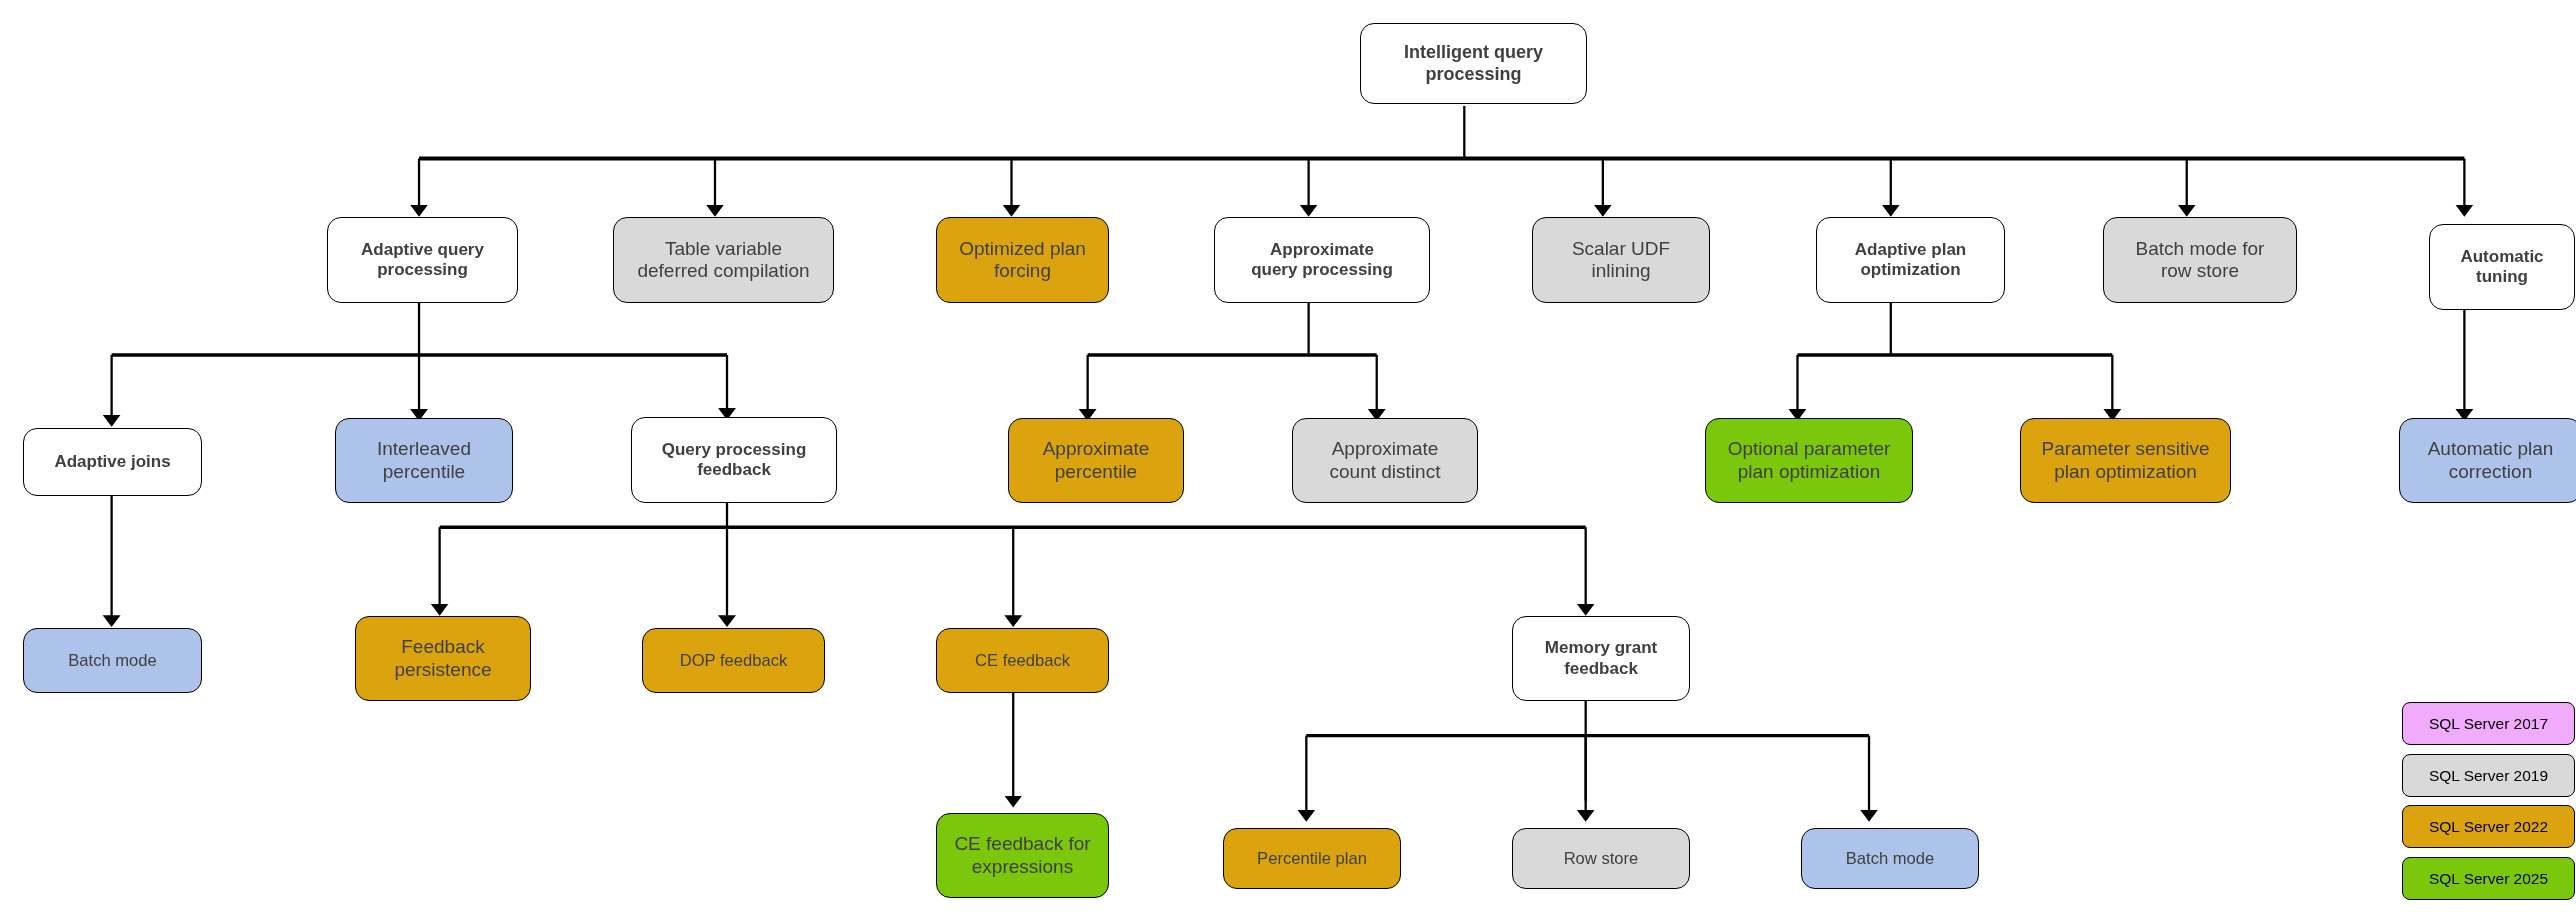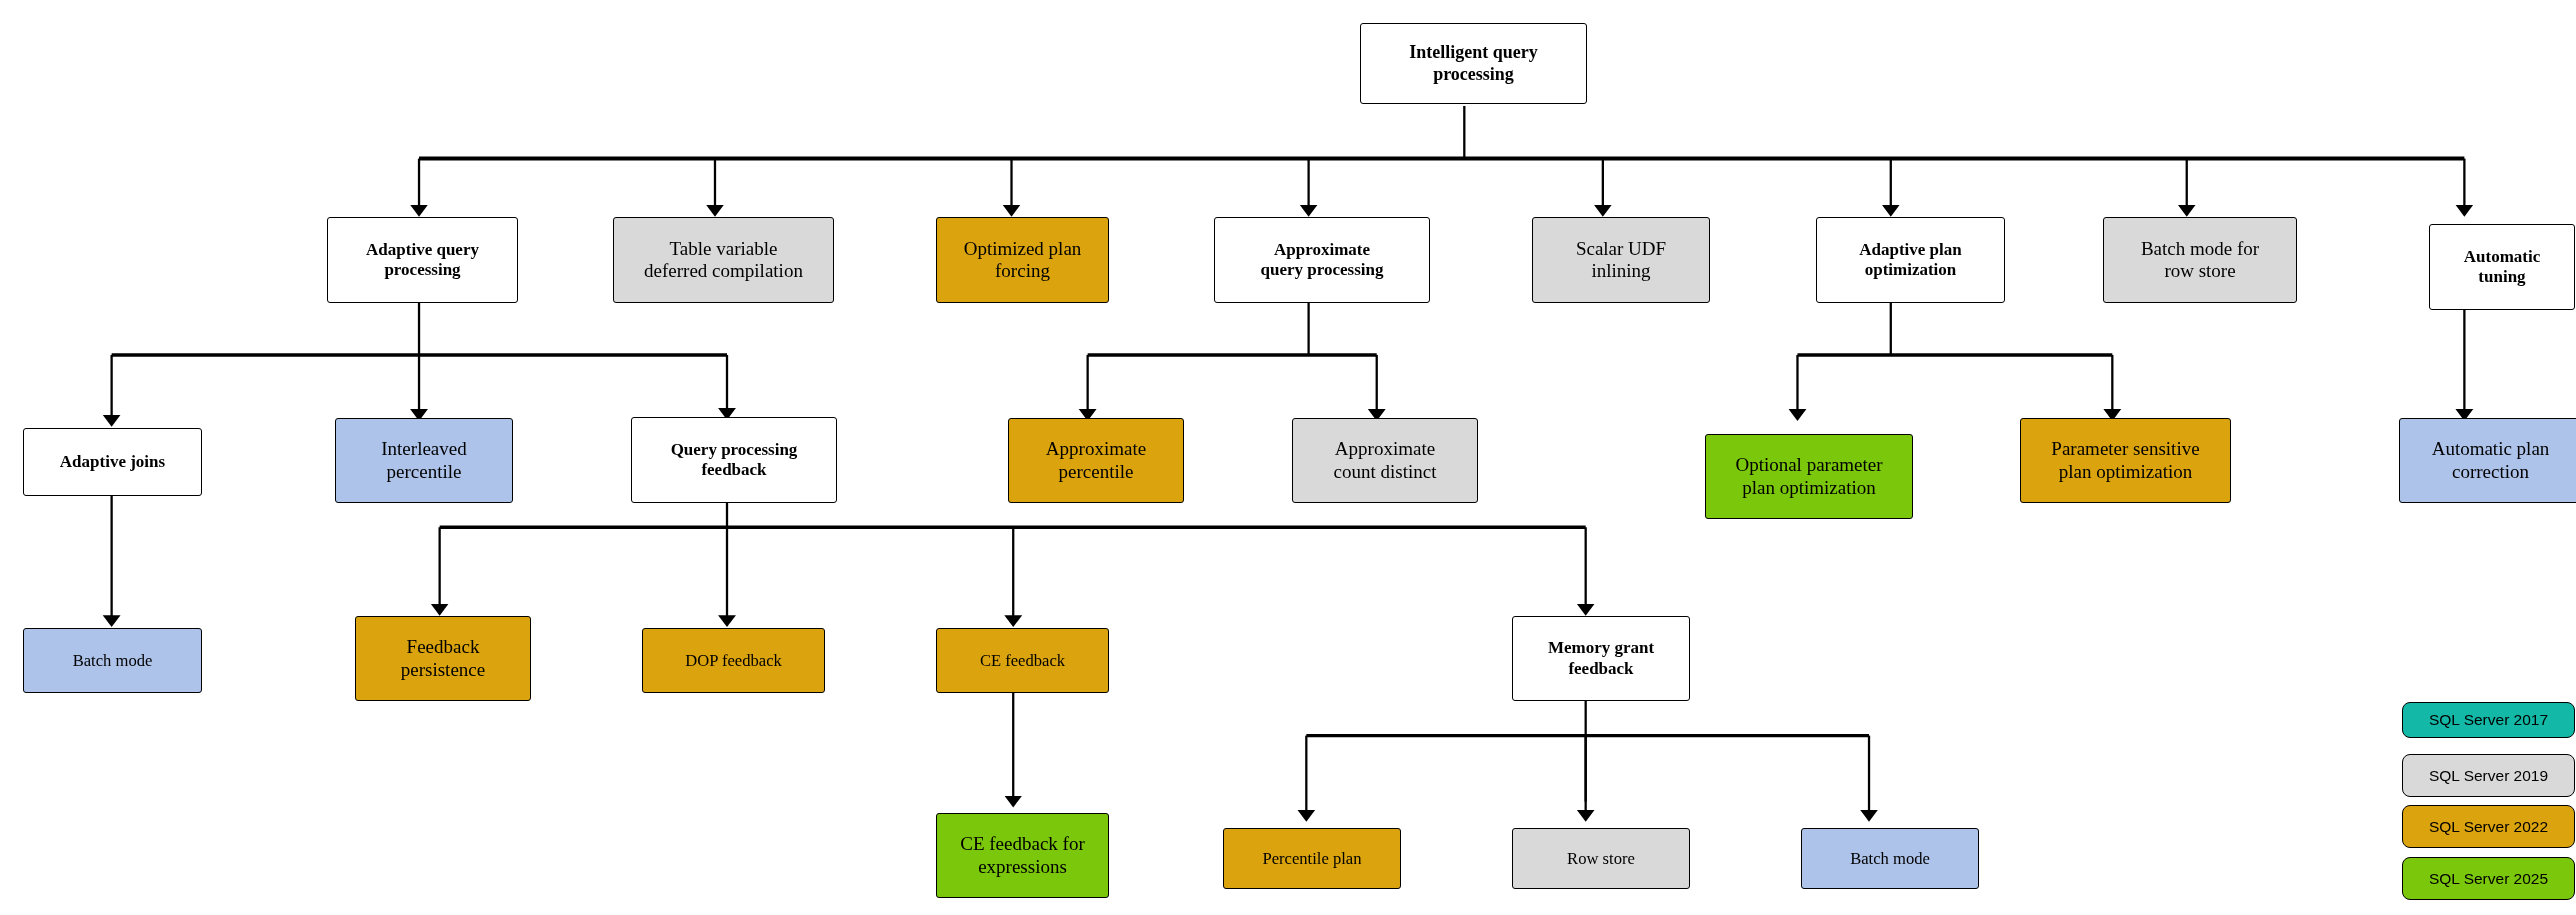--- a/index.html
+++ b/index.html
@@ -8,30 +8,29 @@
     width:2576px;height:916px;
     background:#ffffff;
     font-family:"Liberation Sans", sans-serif;
     overflow:hidden;
   }
   #edges{position:absolute;left:0;top:0;width:2576px;height:916px;pointer-events:none;}
   .node{
     position:absolute;
     box-sizing:border-box;
     border:1.7px solid #000000;
-    border-radius:3px;
+    border-radius:14px;
     display:flex;
     align-items:center;
     justify-content:center;
     text-align:center;
-    color:#000000;
+    color:#404040;
     line-height:1.18;
     padding:2.3px 4.6px;
     white-space:pre-line;
-    font-family:Liberation Serif, serif;
   }
   .node.root{font-weight:bold;font-size:18px;}
   .node.lvl1{font-weight:bold;font-size:17px;}
   .node.lvl2{font-weight:normal;font-size:19px;}
   .node.plain{font-weight:normal;font-size:16.6px;}
   .legend-item{
     position:absolute;
     box-sizing:border-box;
     border:1.7px solid #000000;
     border-radius:8px;
@@ -123,39 +122,39 @@
 tuning</div>
       <div class="node lvl1" style="left: 23px; top: 428px; width: 179px; height: 68px; background: rgb(255, 255, 255);">Adaptive joins</div>
       <div class="node lvl2" style="left: 335px; top: 418px; width: 178px; height: 85px; background: rgb(174, 195, 234);">Interleaved
 percentile</div>
       <div class="node lvl1" style="left: 631px; top: 417px; width: 206px; height: 86px; background: rgb(255, 255, 255);">Query processing
 feedback</div>
       <div class="node lvl2" style="left: 1008px; top: 418px; width: 176px; height: 85px; background: rgb(219, 164, 14);">Approximate
 percentile</div>
       <div class="node lvl2" style="left: 1292px; top: 418px; width: 186px; height: 85px; background: rgb(217, 217, 217);">Approximate
 count distinct</div>
-      <div class="node lvl2" style="left: 1705px; top: 418px; width: 208px; height: 85px; background: rgb(122, 199, 12); margin-top: 16px;">Optional parameter
+      <div class="node lvl2" style="left: 1705px; top: 418px; width: 208px; height: 85px; background: rgb(122, 199, 12);">Optional parameter
 plan optimization</div>
       <div class="node lvl2" style="left: 2020px; top: 418px; width: 211px; height: 85px; background: rgb(219, 164, 14);">Parameter sensitive
 plan optimization</div>
       <div class="node lvl2" style="left: 2399px; top: 418px; width: 183px; height: 85px; background: rgb(174, 195, 234);">Automatic plan
 correction</div>
       <div class="node plain" style="left: 23px; top: 628px; width: 179px; height: 65px; background: rgb(174, 195, 234);">Batch mode</div>
       <div class="node lvl2" style="left: 355px; top: 616px; width: 176px; height: 85px; background: rgb(219, 164, 14);">Feedback
 persistence</div>
       <div class="node plain" style="left: 642px; top: 628px; width: 183px; height: 65px; background: rgb(219, 164, 14);">DOP feedback</div>
       <div class="node plain" style="left: 936px; top: 628px; width: 173px; height: 65px; background: rgb(219, 164, 14);">CE feedback</div>
       <div class="node lvl1" style="left: 1512px; top: 616px; width: 178px; height: 85px; background: rgb(255, 255, 255);">Memory grant
 feedback</div>
       <div class="node lvl2" style="left: 936px; top: 813px; width: 173px; height: 85px; background: rgb(122, 199, 12);">CE feedback for
 expressions</div>
       <div class="node plain" style="left: 1223px; top: 828px; width: 178px; height: 61px; background: rgb(219, 164, 14);">Percentile plan</div>
       <div class="node plain" style="left: 1512px; top: 828px; width: 178px; height: 61px; background: rgb(217, 217, 217);">Row store</div>
       <div class="node plain" style="left: 1801px; top: 828px; width: 178px; height: 61px; background: rgb(174, 195, 234);">Batch mode</div>
     </div>
   <div id="legend">
-      <div class="legend-item" style="left: 2402px; top: 702px; width: 173px; height: 36px; background: #14b8a6; text-align: center;">SQL Server 2017</div>
+      <div class="legend-item" style="left: 2402px; top: 702px; width: 173px; height: 43px; background: #f0abfc; text-align: center;">SQL Server 2017</div>
       <div class="legend-item" style="left: 2402px; top: 754px; width: 173px; height: 43px; background: rgb(217, 217, 217);">SQL Server 2019</div>
       <div class="legend-item" style="left: 2402px; top: 805px; width: 173px; height: 43px; background: rgb(219, 164, 14);">SQL Server 2022</div>
       <div class="legend-item" style="left: 2402px; top: 857px; width: 173px; height: 43px; background: rgb(122, 199, 12);">SQL Server 2025</div>
     </div>
 </div>
 
 
 </body></html>

